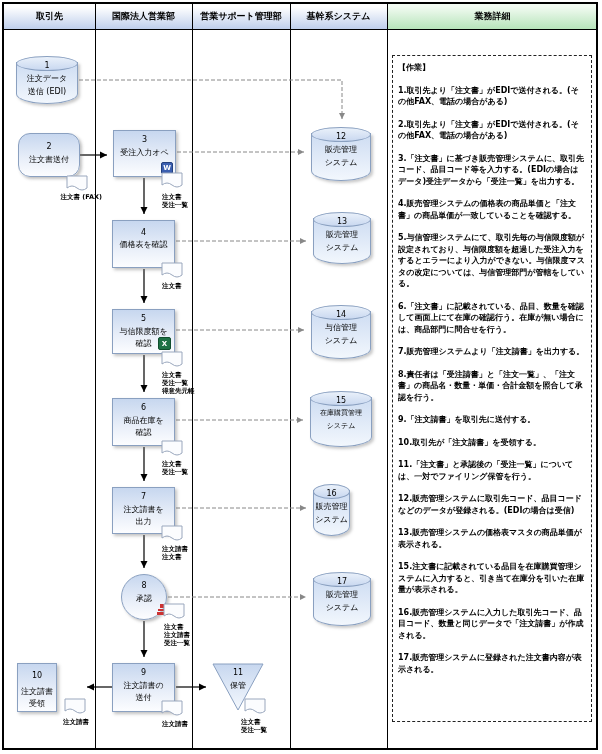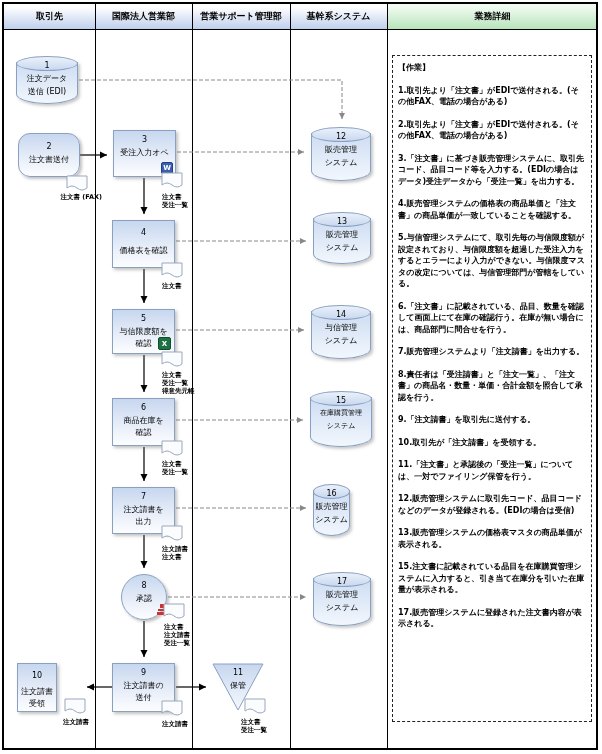--- a/index.html
+++ b/index.html
@@ -110,21 +110,21 @@
   </div>
 
   <div class="shape" style="left:113px;top:130px;width:63px;height:47px;">
     <div class="num">3</div>
     <div class="lbl">受注入力オペ</div>
     <span class="miniicon word-ic">W</span>
   </div>
 
   <div class="shape" style="left:112px;top:220px;width:63px;height:48px;padding-top:3px;">
     <div class="num">4</div>
-    <div class="lbl" style="margin-top:6px;">価格表を確認</div>
+    <div class="lbl" style="margin-top:0;">価格表を確認</div>
   </div>
 
   <div class="shape" style="left:112px;top:309px;width:63px;height:45px;">
     <div class="num">5</div>
     <div class="lbl">与信限度額を
 確認</div>
     <span class="miniicon excel-ic">X</span>
   </div>
 
   <div class="shape" style="left:112px;top:398px;width:63px;height:48px;">
@@ -290,17 +290,18 @@
     <p>5.与信管理システムにて、取引先毎の与信限度額が設定されており、与信限度額を超過した受注入力をするとエラーにより入力ができない。与信限度マスタの改定については、与信管理部門が管轄をしている。</p>
     <p>6.「注文書」に記載されている、品目、数量を確認して画面上にて在庫の確認行う。在庫が無い場合には、商品部門に問合せを行う。</p>
     <p>7.販売管理システムより「注文請書」を出力する。</p>
     <p>8.責任者は「受注請書」と「注文一覧」、「注文書」の商品名・数量・単価・合計金額を照合して承認を行う。</p>
     <p>9.「注文請書」を取引先に送付する。</p>
     <p>10.取引先が「注文請書」を受領する。</p>
     <p>11.「注文書」と承認後の「受注一覧」については、一対でファイリング保管を行う。</p>
     <p>12.販売管理システムに取引先コード、品目コードなどのデータが登録される。(EDIの場合は受信)</p>
     <p>13.販売管理システムの価格表マスタの商品単価が表示される。</p>
     <p>15.注文書に記載されている品目を在庫購買管理システムに入力すると、引き当て在庫分を引いた在庫量が表示される。</p>
+    <p>16.販売管理システムに入力した取引先コード、品目コード、数量と同じデータで「注文請書」が作成される。</p>
     <p>17.販売管理システムに登録された注文書内容が表示される。</p>
   </div>
 
   <div class="frame"></div>
 </div>
 
 </body></html>

